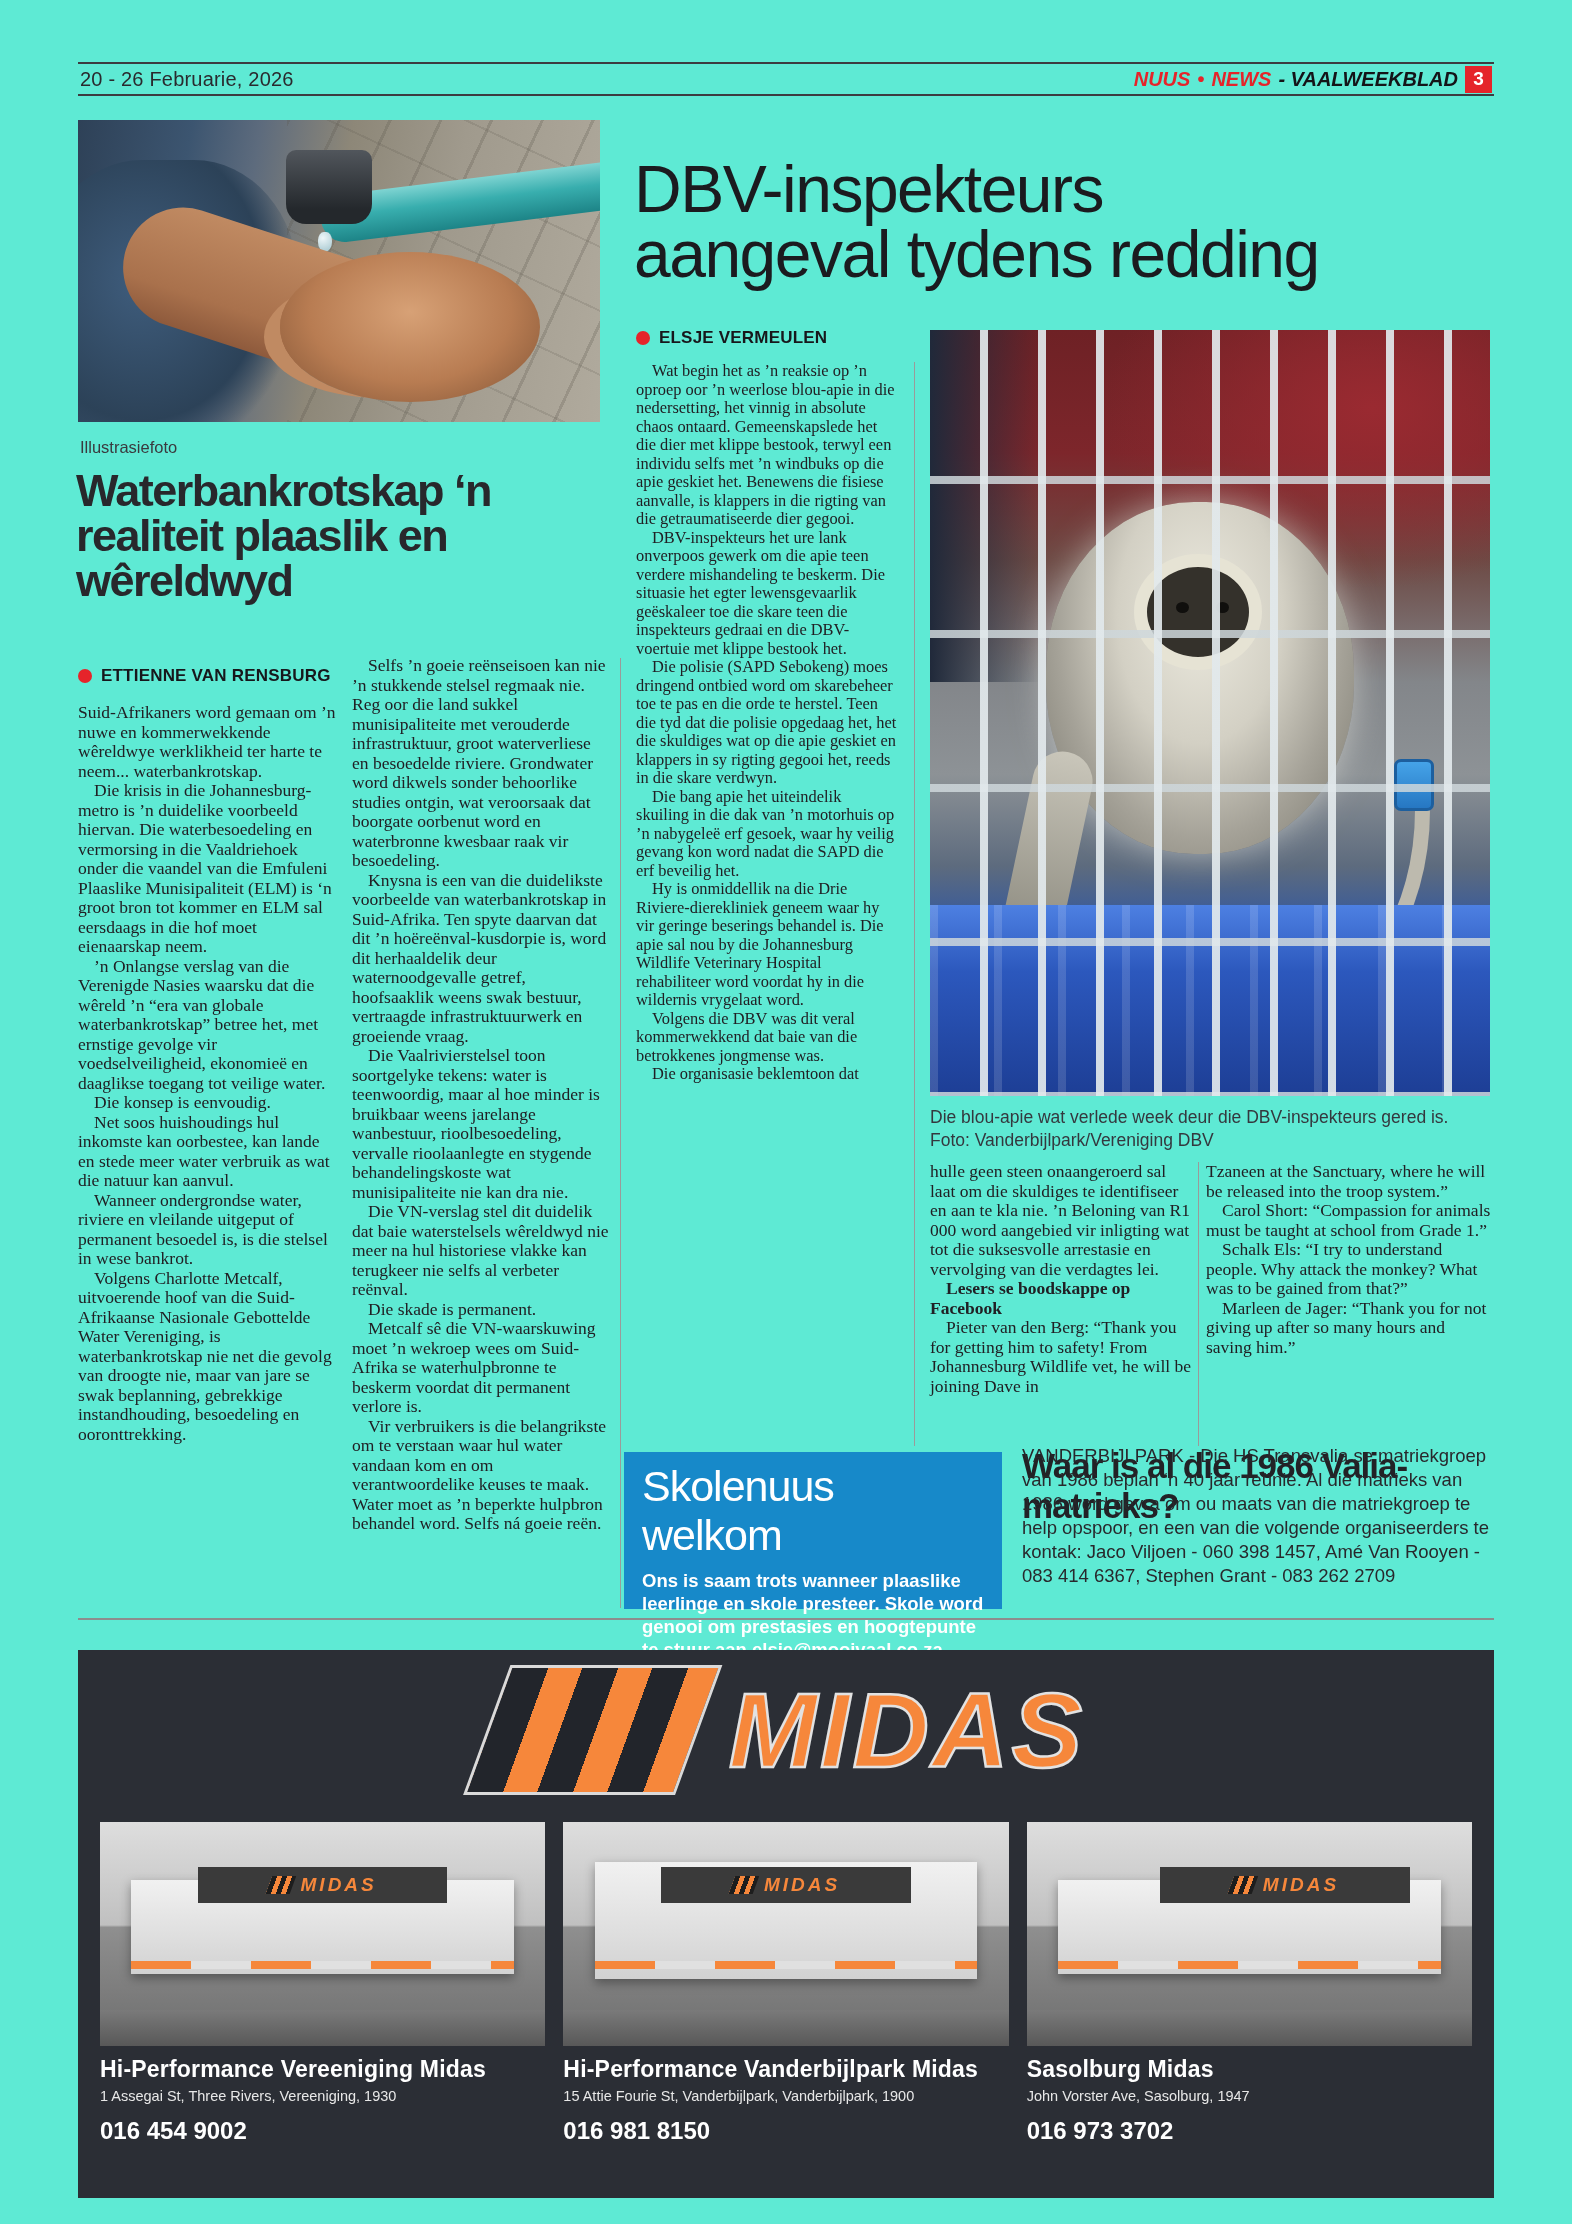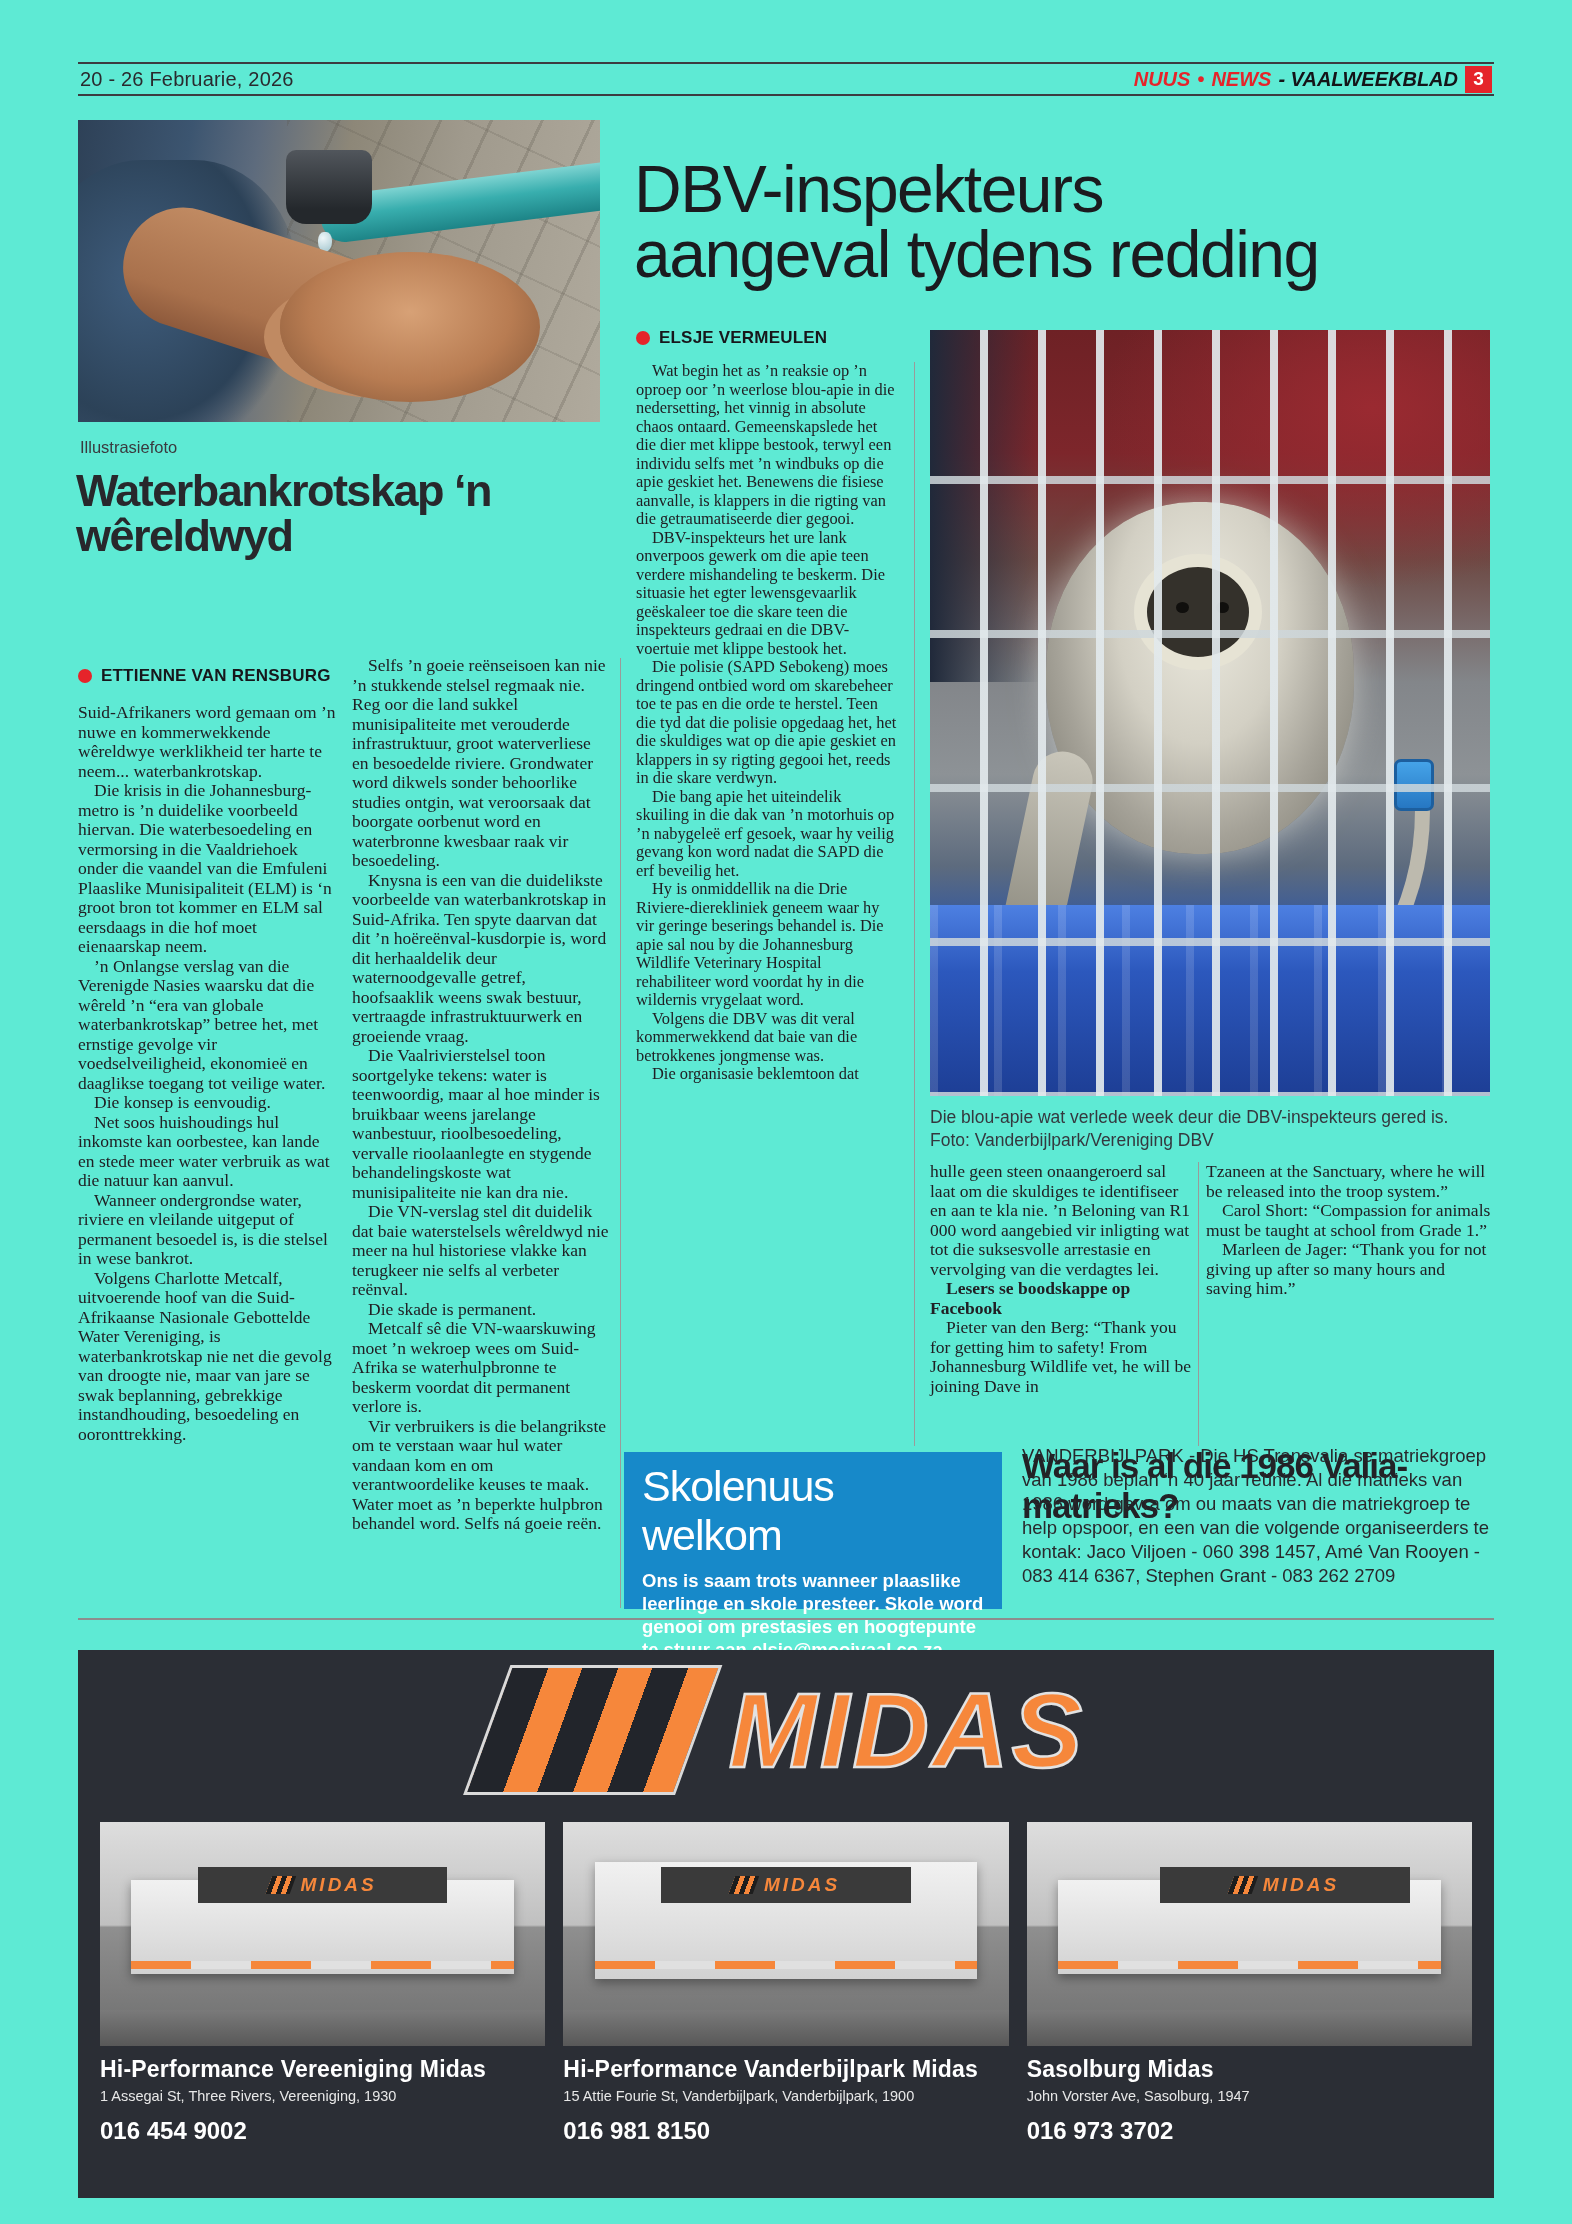--- a/index.html
+++ b/index.html
@@ -165,20 +165,21 @@
     <div class="wp-pipe"></div>
     <div class="wp-taphead"></div>
     <div class="wp-drop"></div>
     <div class="wp-arm"></div>
     <div class="wp-hands"></div>
   </div>
   <div class="photo-caption cap-water">Illustrasiefoto</div>
 
   <div class="water-title">
     <div>Waterbankrotskap ‘n</div>
+    <div>realiteit plaaslik en</div>
     <div>wêreldwyd</div>
   </div>
   <div class="byline bl-water">
     <span class="dot"></span>
     <span class="name">ETTIENNE VAN RENSBURG</span>
   </div>
 
   <div class="serifcol col-w1">
     <p>Suid-Afrikaners word gemaan om ’n nuwe en kommerwekkende wêreldwye werklikheid ter harte te neem... waterbankrotskap.</p>
     <p class="ind">Die krisis in die Johannesburg-metro is ’n duidelike voorbeeld hiervan. Die waterbesoedeling en vermorsing in die Vaaldriehoek onder die vaandel van die Emfuleni Plaaslike Munisipaliteit (ELM) is ‘n groot bron tot kommer en ELM sal eersdaags in die hof moet eienaarskap neem.</p>
@@ -234,20 +235,21 @@
   <div class="photo-caption cap-dbv">Die blou-apie wat verlede week deur die DBV-inspekteurs gered is. Foto: Vanderbijlpark/Vereniging DBV</div>
 
   <div class="serifcol col-d2">
     <p>hulle geen steen onaangeroerd sal laat om die skuldiges te identifiseer en aan te kla nie. ’n Beloning van  R1 000 word aangebied vir inligting wat tot die suksesvolle arrestasie en vervolging van die verdagtes lei.</p>
     <p class="subhead">Lesers se boodskappe op Facebook</p>
     <p class="ind">Pieter van den Berg: “Thank you for getting him to safety! From Johannesburg Wildlife vet, he will be joining Dave in</p>
   </div>
   <div class="serifcol col-d3">
     <p>Tzaneen at the Sanctuary, where he will be released into the troop system.”</p>
     <p class="ind">Carol Short: “Compassion for animals must be taught at school from Grade 1.”</p>
+    <p class="ind">Schalk Els: “I try to understand people. Why attack the monkey? What was to be gained from that?”</p>
     <p class="ind">Marleen de Jager: “Thank you for not giving up after so many hours and saving him.”</p>
   </div>
 
   <div class="vrule vr-1"></div>
   <div class="vrule vr-2"></div>
   <div class="vrule vr-3"></div>
   <div class="hrule-page"></div>
 
   <div class="skolenuus">
     <div class="sk-title">Skolenuus welkom</div>

